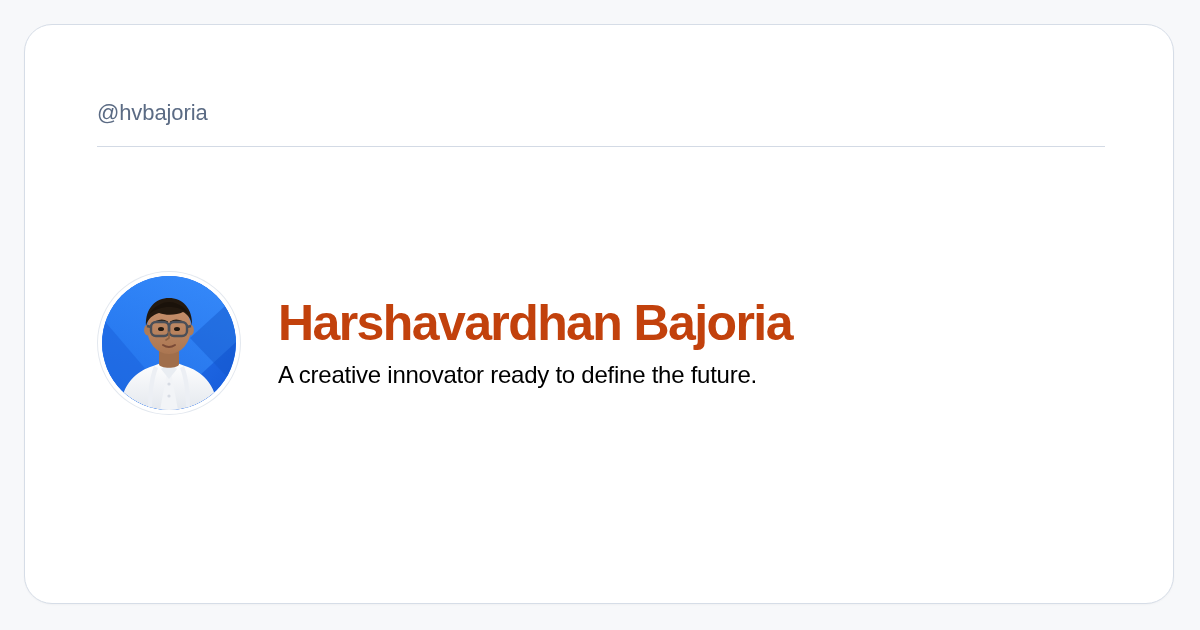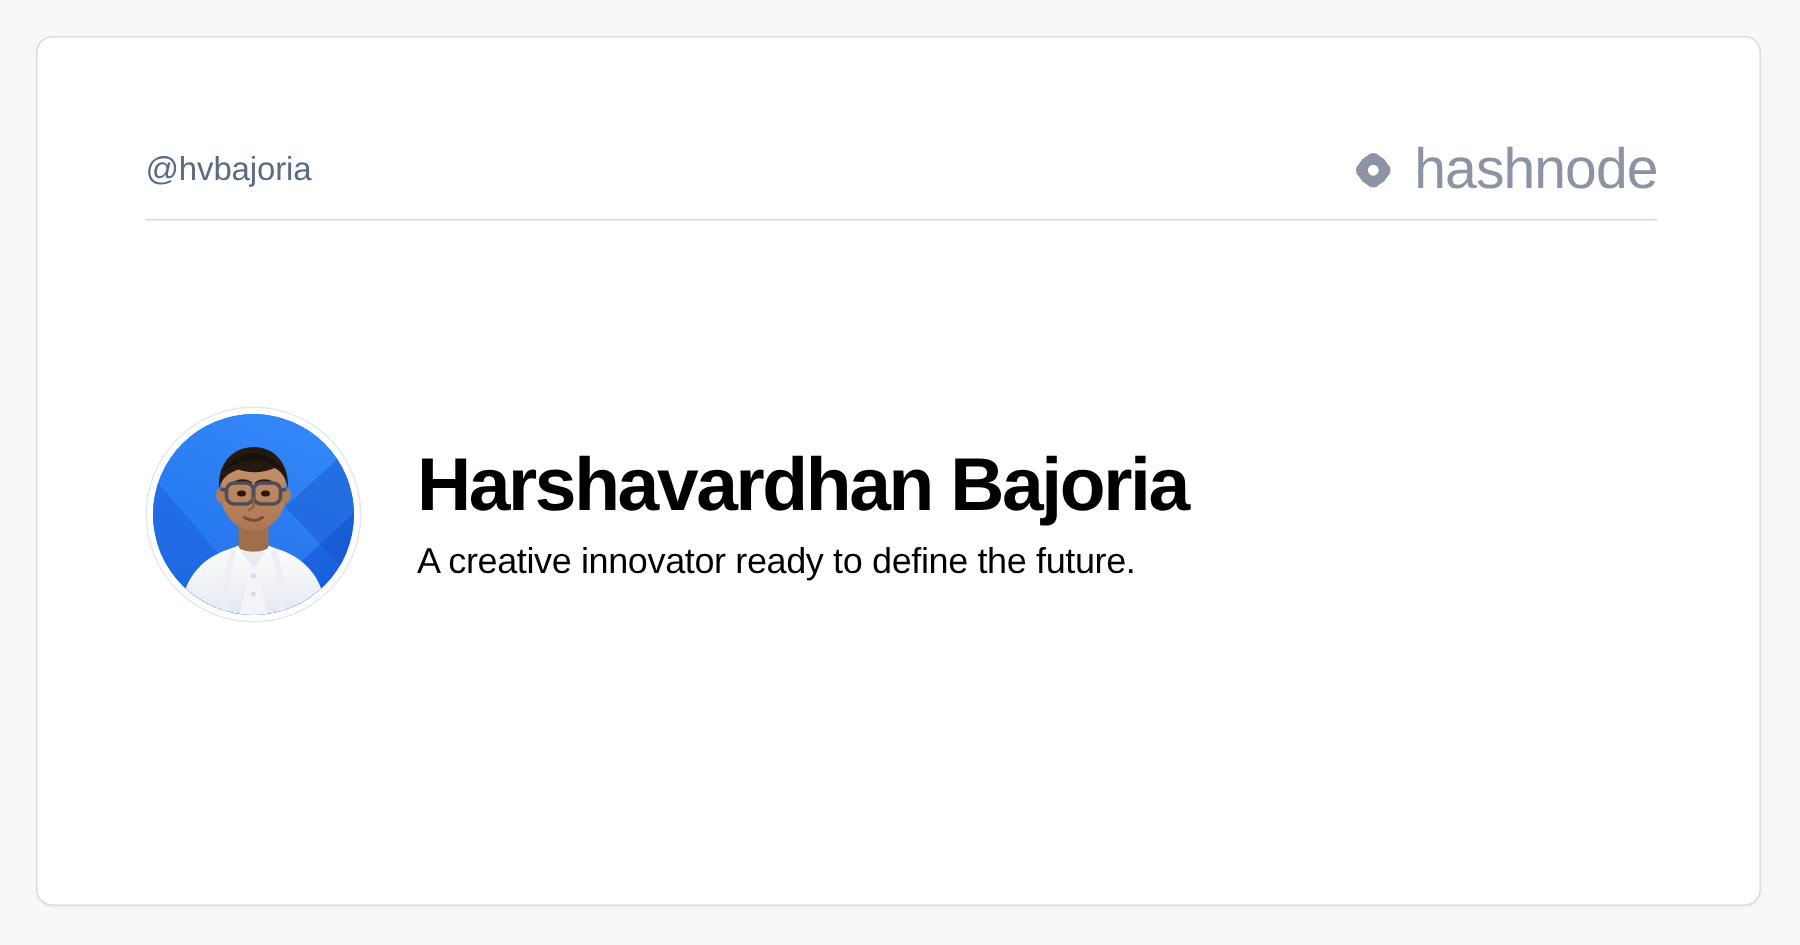--- a/index.html
+++ b/index.html
@@ -15,21 +15,21 @@
   }
 
   .og-card {
     position: absolute;
     left: 24px;
     top: 24px;
     width: 1150px;
     height: 580px;
     background: #ffffff;
     border: 1px solid #d6dde7;
-    border-radius: 11px;
+    border-radius: 28px;
     box-sizing: border-box;
     box-shadow: 0 1px 2px rgba(16, 24, 40, 0.03);
   }
 
   
   .card-header {
     position: absolute;
     left: 72px;
     top: 54px;
     width: 1008px;
@@ -111,21 +111,21 @@
     display: flex;
     flex-direction: column;
     gap: 10px;
     min-width: 0;
   }
 
   .display-name {
     font-size: 50px;
     line-height: 1.06;
     font-weight: 700;
-    color: #000000;
+    color: #c2410c;
     letter-spacing: -1.6px;
     white-space: nowrap;
   }
 
   .tagline {
     font-size: 24px;
     line-height: 1.25;
     font-weight: 400;
     color: #000000;
     letter-spacing: -0.25px;
@@ -134,27 +134,20 @@
 </style>
 </head>
 <body>
 
 <div class="og-card">
 
   <div class="card-header">
 
     <div class="handle">@hvbajoria</div>
 
-    <div class="brand-lockup">
-      <svg class="brand-mark" viewBox="0 0 40 40" aria-hidden="true">
-        <path d="M5.6 14.4a8 8 0 0 1 8.8-8.8L20 4.6l5.6 1a8 8 0 0 1 8.8 8.8L35.4 20l-1 5.6a8 8 0 0 1-8.8 8.8L20 35.4l-5.6-1a8 8 0 0 1-8.8-8.8L4.6 20z" transform="rotate(45 20 20)" fill="#8b93a5"></path>
-        <circle cx="20" cy="20" r="5.4" fill="#ffffff"></circle>
-      </svg>
-      <div class="brand-word">hashnode</div>
-    </div>
 
   </div>
 
   <div class="header-divider"></div>
 
   <div class="profile">
 
     <div class="avatar">
       <svg viewBox="0 0 134 134" aria-hidden="true">
         <defs>

